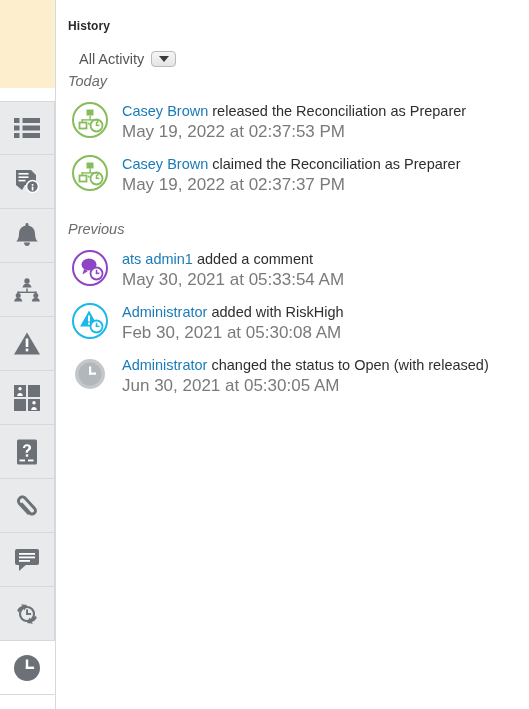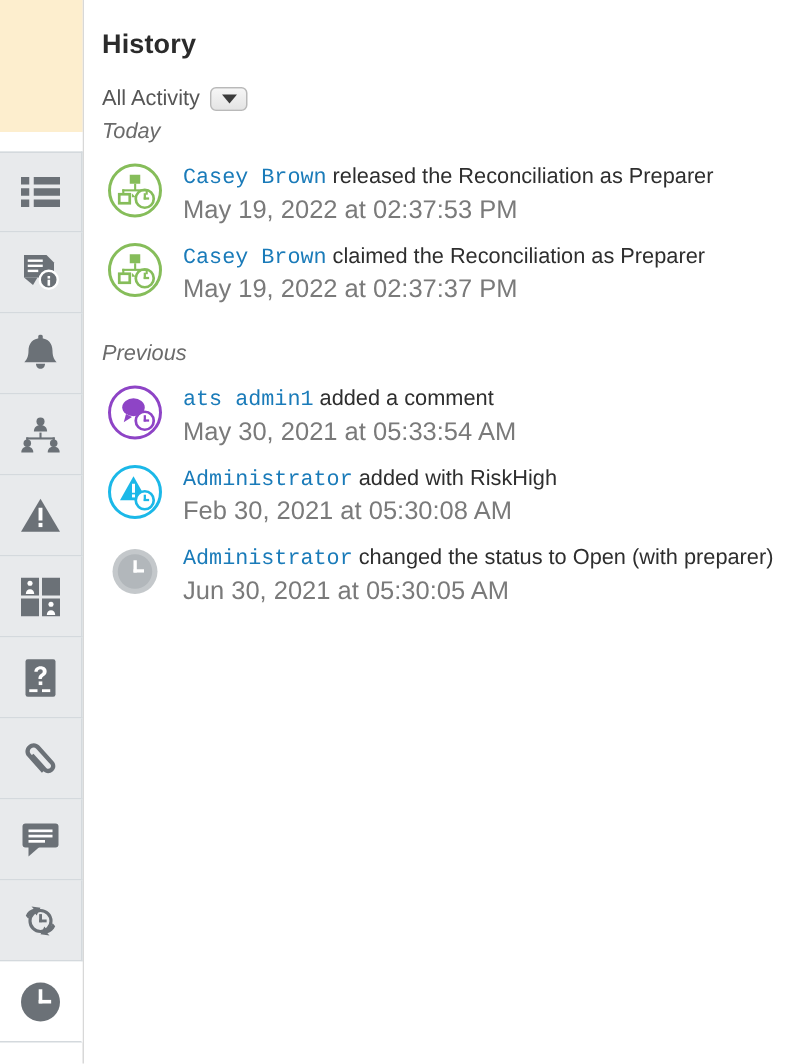--- a/index.html
+++ b/index.html
@@ -69,32 +69,33 @@
   
   .panel {
     position: relative;
     flex: 1 1 auto;
     height: 709px;
     background: #ffffff;
     box-sizing: border-box;
     padding: 0;
   }
   .panel-title {
-    font-size: 18px;
+    font-size: 12px;
     font-weight: bold;
     color: #2b2b2b;
     padding: 19px 0 0 12px;
     letter-spacing: 0.1px;
   }
 
   .filter-row {
     display: flex;
     align-items: center;
     padding: 18px 0 0 12px;
     gap: 7px;
+    margin-left: 11px;
   }
   .filter-label {
     font-size: 14.5px;
     color: #565656;
   }
   .filter-dropdown {
     width: 25px;
     height: 16px;
     background: linear-gradient(180deg, #f6f6f6 0%, #e4e4e4 100%);
     border: 1px solid #b9b9b9;
@@ -146,21 +147,20 @@
     min-width: 0;
   }
   .entry-line1 {
     font-size: 14.5px;
     color: #2e2e2e;
     line-height: 19px;
     white-space: nowrap;
   }
   .actor {
     color: #1a7bb9;
-    font-family: Liberation Mono, monospace;
   }
   .entry-line2 {
     font-size: 17px;
     color: #7a7a7a;
     line-height: 19px;
     padding-top: 1px;
     white-space: nowrap;
   }
 </style>
 </head>
@@ -415,21 +415,21 @@
       <div class="entry">
         <span class="entry-icon">
           <svg width="44" height="44" viewBox="0 0 44 44">
             <circle cx="22" cy="22" r="15" fill="#c4c8cb"></circle>
             <circle cx="22" cy="22" r="11.5" fill="#b2b7bb"></circle>
             <rect x="21" y="14.5" width="2.2" height="8.2" fill="#ffffff"></rect>
             <rect x="21" y="20.5" width="7" height="2.2" fill="#ffffff"></rect>
           </svg>
         </span>
         <span class="entry-text">
-          <div class="entry-line1"><span class="actor">Administrator</span><span> changed the status to Open (with preparer)</span></div>
+          <div class="entry-line1"><span class="actor">Administrator</span><span> changed the status to Open (with released)</span></div>
           <div class="entry-line2">Jun 30, 2021 at 05:30:05 AM</div>
         </span>
       </div>
 
     </div>
 
   </div>
 </div>
 
 </body></html>

